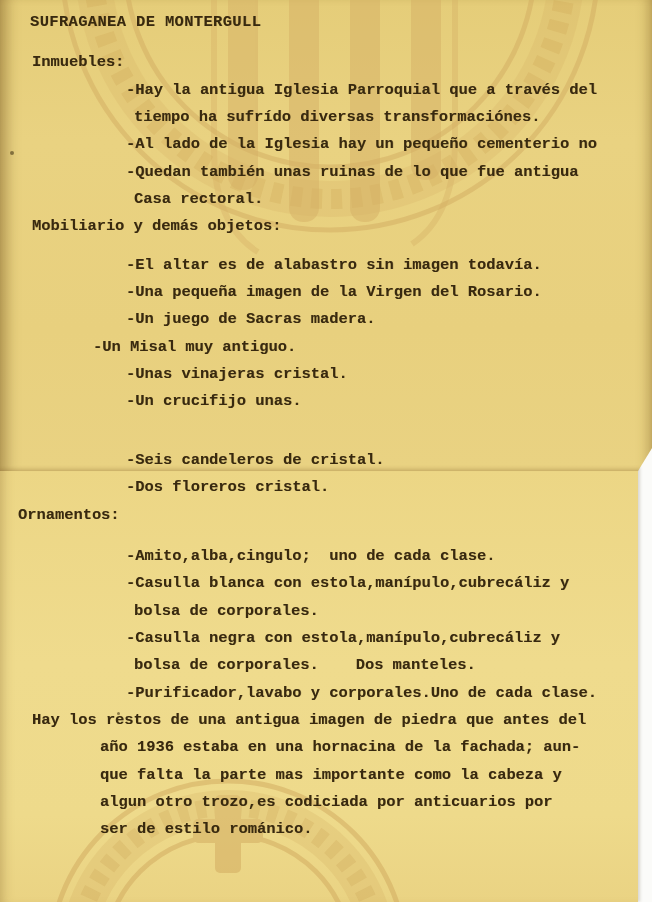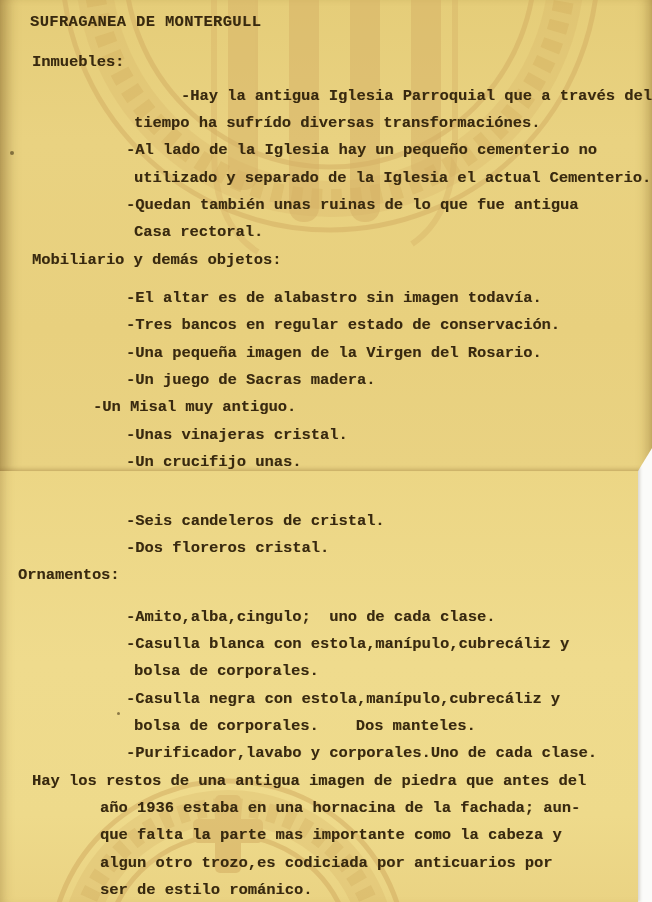--- a/index.html
+++ b/index.html
@@ -96,29 +96,27 @@
       </g>
     </svg>
   </div>
 
   <div class="speck" style="left:10px;top:151px;width:4px;height:4px;"></div>
   <div class="speck" style="left:117px;top:712px;width:3px;height:3px;"></div>
 
   <div class="textlayer">
       <div class="line title">SUFRAGANEA DE MONTERGULL</div>
       <div class="line header" style="margin-top: 13px;">Inmuebles:</div>
-      <div class="line item" style="margin-top: 6px; text-align: right;">-Hay la antigua Iglesia Parroquial que a través del</div>
+      <div class="line item" style="">-Hay la antigua Iglesia Parroquial que a través del</div>
       <div class="line cont">tiempo ha sufrído diversas transformaciónes.</div>
       <div class="line item">-Al lado de la Iglesia hay un pequeño cementerio no</div>
-      <div class="line cont">utilizado y separado de la Iglesia el actual Cementerio.</div>
       <div class="line item">-Quedan también unas ruinas de lo que fue antigua</div>
       <div class="line cont">Casa rectoral.</div>
       <div class="line header">Mobiliario y demás objetos:</div>
       <div class="line item" style="margin-top: 11px;">-El altar es de alabastro sin imagen todavía.</div>
-      <div class="line item">-Tres bancos en regular estado de conservación.</div>
       <div class="line item">-Una pequeña imagen de la Virgen del Rosario.</div>
       <div class="line item">-Un juego de Sacras madera.</div>
       <div class="line item_left">-Un Misal muy antiguo.</div>
       <div class="line item">-Unas vinajeras cristal.</div>
       <div class="line item">-Un crucifijo unas.</div>
       <div class="line item" style="margin-top: 31px;">-Seis candeleros de cristal.</div>
       <div class="line item">-Dos floreros cristal.</div>
       <div class="line header_tight">Ornamentos:</div>
       <div class="line item" style="margin-top: 14px;">-Amito,alba,cingulo;  uno de cada clase.</div>
       <div class="line item">-Casulla blanca con estola,manípulo,cubrecáliz y</div>

